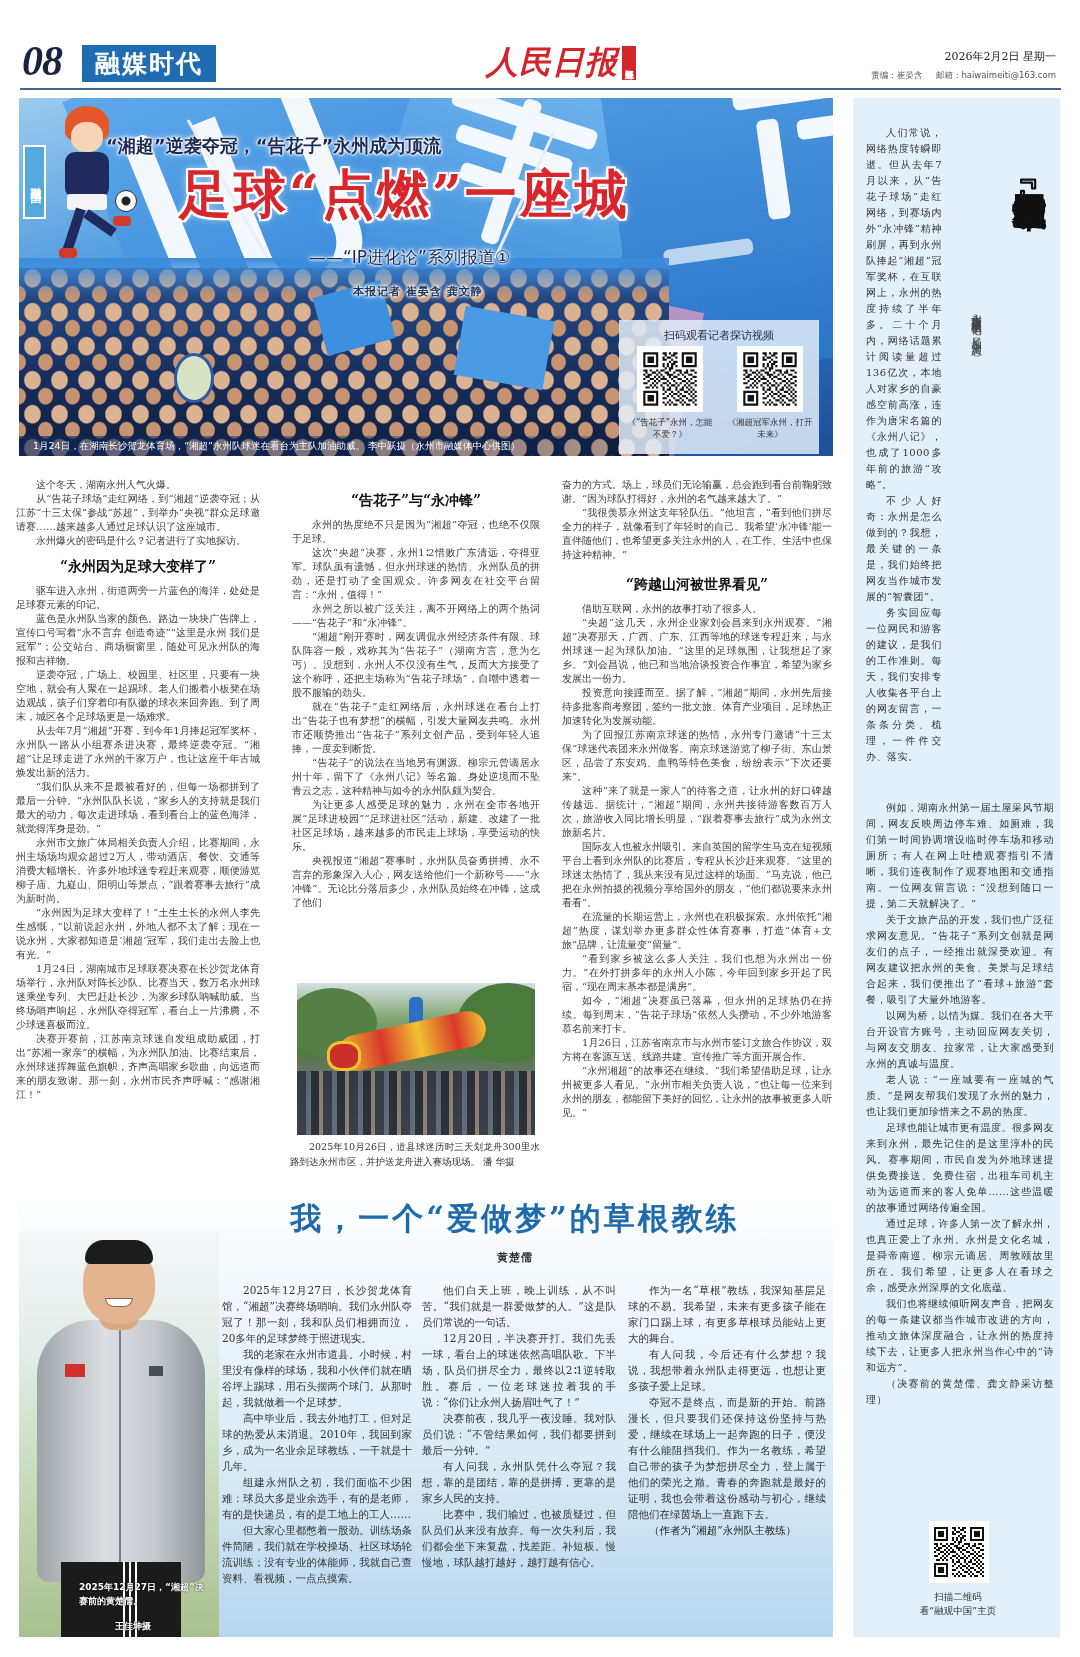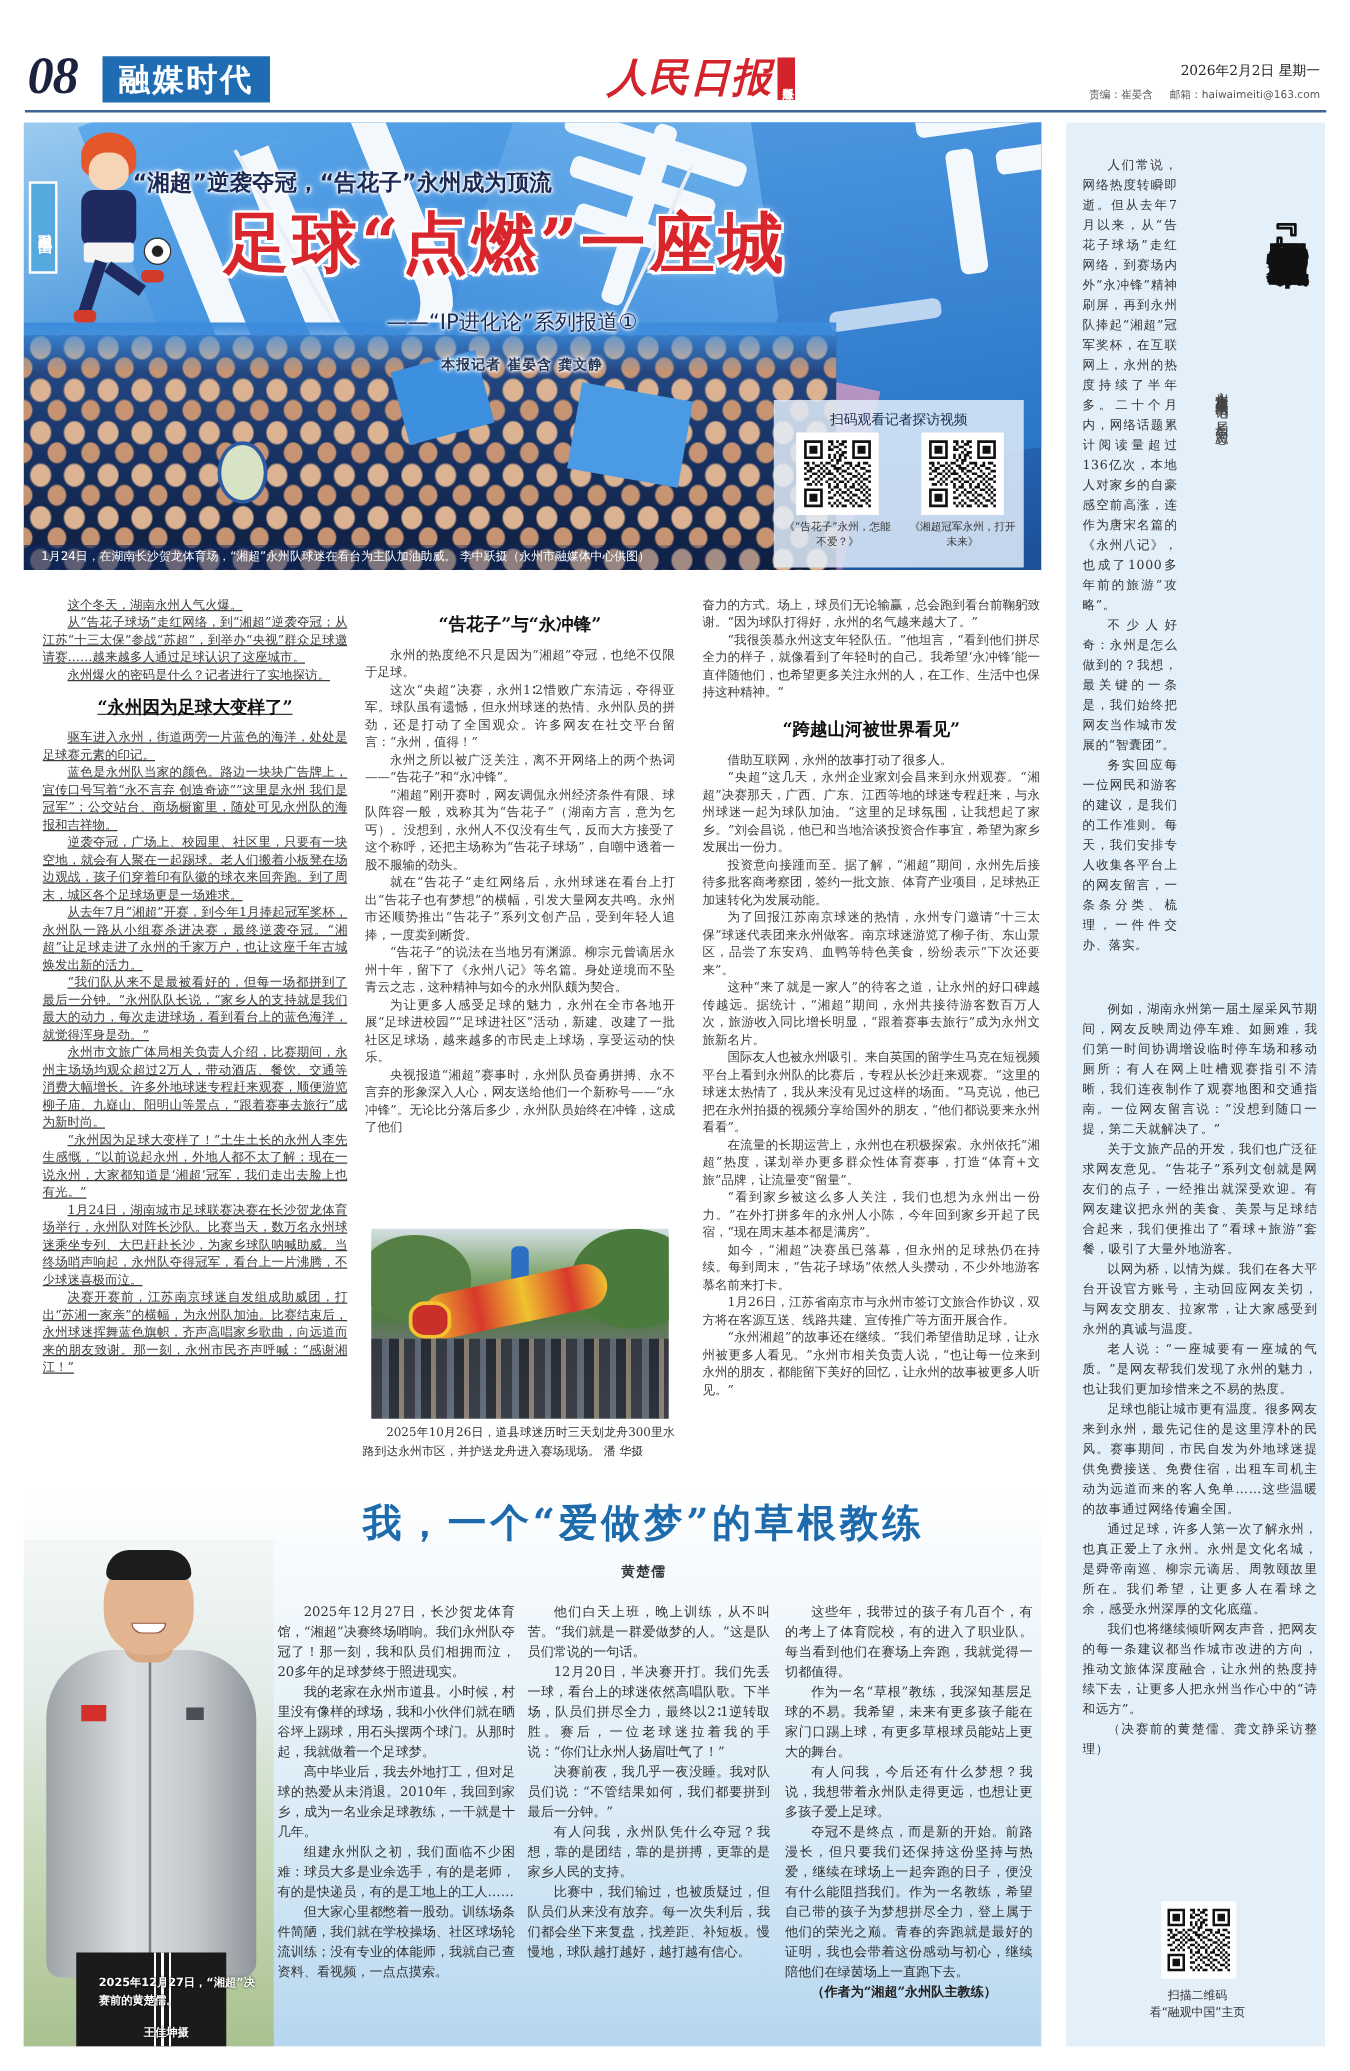--- a/index.html
+++ b/index.html
@@ -43,21 +43,21 @@
 .col p.noind{text-indent:0;}
 .sec-h{margin:8px 0 8px;font:bold 14px "DejaVu Serif",serif;line-height:20px;color:#111;text-align:center;}
 .photo-mid{left:297px;top:983px;width:238px;height:152px;overflow:hidden;background:linear-gradient(180deg,#d4e0e4 0%,#86a976 22%,#4f7b40 45%,#6d7473 62%,#979da2 100%);}
 .midcap{left:290px;top:1139px;width:250px;font:9.5px "DejaVu Serif",serif;line-height:15px;color:#333;text-indent:2em;text-align:justify;}
 
 .feat-bg{left:19px;top:1190px;width:814px;height:447px;background:linear-gradient(180deg,#ffffff 0%,#f2f8fc 22%,#d8eaf6 62%,#b6d6ef 100%);}
 .feat-title{left:220px;top:1198px;width:590px;text-align:center;font:bold 31px "DejaVu Serif",serif;color:#1d6aad;letter-spacing:3px;white-space:nowrap;}
 .feat-byline{left:220px;top:1250px;width:590px;text-align:center;font:bold 11px "DejaVu Sans",sans-serif;color:#333;letter-spacing:1px;}
 .fcol{overflow:hidden;font:10.5px "DejaVu Serif",serif;line-height:16px;color:#333;text-align:justify;}
 .fcol p{margin:0;text-indent:2em;}
-.fcol p.note{text-indent:2em;font-weight:bold;color:#222;}
+.fcol p.note{text-indent:2em;font-weight:normal;color:#222;}
 .coach{left:19px;top:1232px;width:200px;height:405px;overflow:hidden;background:linear-gradient(180deg,#f4f7f8 0%,#e2ece8 30%,#c6d8b6 65%,#a9c18f 100%);}
 .coachcap{left:60px;top:348px;width:128px;font:bold 9px "DejaVu Sans",sans-serif;color:#fff;line-height:14px;text-shadow:0 0 2px #000;}
 .coachcredit{left:96px;top:388px;font:bold 9px "DejaVu Sans",sans-serif;color:#fff;text-shadow:0 0 2px #000;}
 
 .rpanel{left:853px;top:98px;width:207px;height:1539px;background:#e3eff9;}
 .rtext{overflow:hidden;font:10px "DejaVu Serif",serif;line-height:16px;color:#333;letter-spacing:.5px;text-align:justify;}
 .rtext p{margin:0;text-indent:2em;}
 .rtitle{left:1010px;top:168px;writing-mode:vertical-rl;font:bold 34px "DejaVu Serif",serif;color:#111;line-height:40px;letter-spacing:0;}
 .rbyline{left:970px;top:305px;writing-mode:vertical-rl;font:10.5px "DejaVu Sans",sans-serif;color:#444;letter-spacing:1px;line-height:14px;}
 .rqr{left:929px;top:1521px;width:60px;height:62px;background:#fff;padding:1px;}
@@ -151,21 +151,21 @@
         <svg width="62" height="62">
             <use href="#qr"></use>
           </svg>
       </div>
       <div class="qrcap" style="left:105px;">《湘超冠军永州，打开未来》</div>
     </div>
 
     <div class="abs capbar">1月24日，在湖南长沙贺龙体育场，“湘超”永州队球迷在看台为主队加油助威。  李中跃摄（永州市融媒体中心供图）</div>
   </div>
 
-  <div class="abs col" style="left:34px;top:478px;width:244px;height:690px;text-decoration:underline;">
+  <div class="abs col" style="left:16px;top:478px;width:244px;height:690px;">
     <p>这个冬天，湖南永州人气火爆。</p>
     <p>从“告花子球场”走红网络，到“湘超”逆袭夺冠；从江苏“十三太保”参战“苏超”，到举办“央视”群众足球邀请赛……越来越多人通过足球认识了这座城市。</p>
     <p>永州爆火的密码是什么？记者进行了实地探访。</p>
     <h3 class="sec-h">“永州因为足球大变样了”</h3>
     <p>驱车进入永州，街道两旁一片蓝色的海洋，处处是足球赛元素的印记。</p>
     <p>蓝色是永州队当家的颜色。路边一块块广告牌上，宣传口号写着“永不言弃 创造奇迹”“这里是永州 我们是冠军”；公交站台、商场橱窗里，随处可见永州队的海报和吉祥物。</p>
     <p>逆袭夺冠，广场上、校园里、社区里，只要有一块空地，就会有人聚在一起踢球。老人们搬着小板凳在场边观战，孩子们穿着印有队徽的球衣来回奔跑。到了周末，城区各个足球场更是一场难求。</p>
     <p>从去年7月“湘超”开赛，到今年1月捧起冠军奖杯，永州队一路从小组赛杀进决赛，最终逆袭夺冠。“湘超”让足球走进了永州的千家万户，也让这座千年古城焕发出新的活力。</p>
     <p>“我们队从来不是最被看好的，但每一场都拼到了最后一分钟。”永州队队长说，“家乡人的支持就是我们最大的动力，每次走进球场，看到看台上的蓝色海洋，就觉得浑身是劲。”</p>
     <p>永州市文旅广体局相关负责人介绍，比赛期间，永州主场场均观众超过2万人，带动酒店、餐饮、交通等消费大幅增长。许多外地球迷专程赶来观赛，顺便游览柳子庙、九嶷山、阳明山等景点，“跟着赛事去旅行”成为新时尚。</p>
@@ -240,21 +240,20 @@
     <p>但大家心里都憋着一股劲。训练场条件简陋，我们就在学校操场、社区球场轮流训练；没有专业的体能师，我就自己查资料、看视频，一点点摸索。</p>
   </div>
   <div class="abs fcol" style="left:422px;top:1282px;width:194px;height:346px;">
     <p>他们白天上班，晚上训练，从不叫苦。“我们就是一群爱做梦的人。”这是队员们常说的一句话。</p>
     <p>12月20日，半决赛开打。我们先丢一球，看台上的球迷依然高唱队歌。下半场，队员们拼尽全力，最终以2∶1逆转取胜。赛后，一位老球迷拉着我的手说：“你们让永州人扬眉吐气了！”</p>
     <p>决赛前夜，我几乎一夜没睡。我对队员们说：“不管结果如何，我们都要拼到最后一分钟。”</p>
     <p>有人问我，永州队凭什么夺冠？我想，靠的是团结，靠的是拼搏，更靠的是家乡人民的支持。</p>
     <p>比赛中，我们输过，也被质疑过，但队员们从来没有放弃。每一次失利后，我们都会坐下来复盘，找差距、补短板。慢慢地，球队越打越好，越打越有信心。</p>
   </div>
   <div class="abs fcol" style="left:628px;top:1282px;width:198px;height:350px;">
-    <p>这些年，我带过的孩子有几百个，有的考上了体育院校，有的进入了职业队。每当看到他们在赛场上奔跑，我就觉得一切都值得。</p>
     <p>作为一名“草根”教练，我深知基层足球的不易。我希望，未来有更多孩子能在家门口踢上球，有更多草根球员能站上更大的舞台。</p>
     <p>有人问我，今后还有什么梦想？我说，我想带着永州队走得更远，也想让更多孩子爱上足球。</p>
     <p>夺冠不是终点，而是新的开始。前路漫长，但只要我们还保持这份坚持与热爱，继续在球场上一起奔跑的日子，便没有什么能阻挡我们。作为一名教练，希望自己带的孩子为梦想拼尽全力，登上属于他们的荣光之巅。青春的奔跑就是最好的证明，我也会带着这份感动与初心，继续陪他们在绿茵场上一直跑下去。</p>
     <p class="note">（作者为“湘超”永州队主教练）</p>
   </div>
 
   <div class="abs rpanel"></div>
   <div class="abs rtitle">让网友做城市发展的『智囊团』</div>
   <div class="abs rbyline">永州市文旅广体局党组书记、局长  周贤志</div>
   <div class="abs rtext" style="left:866px;top:125px;width:76px;height:672px;">

